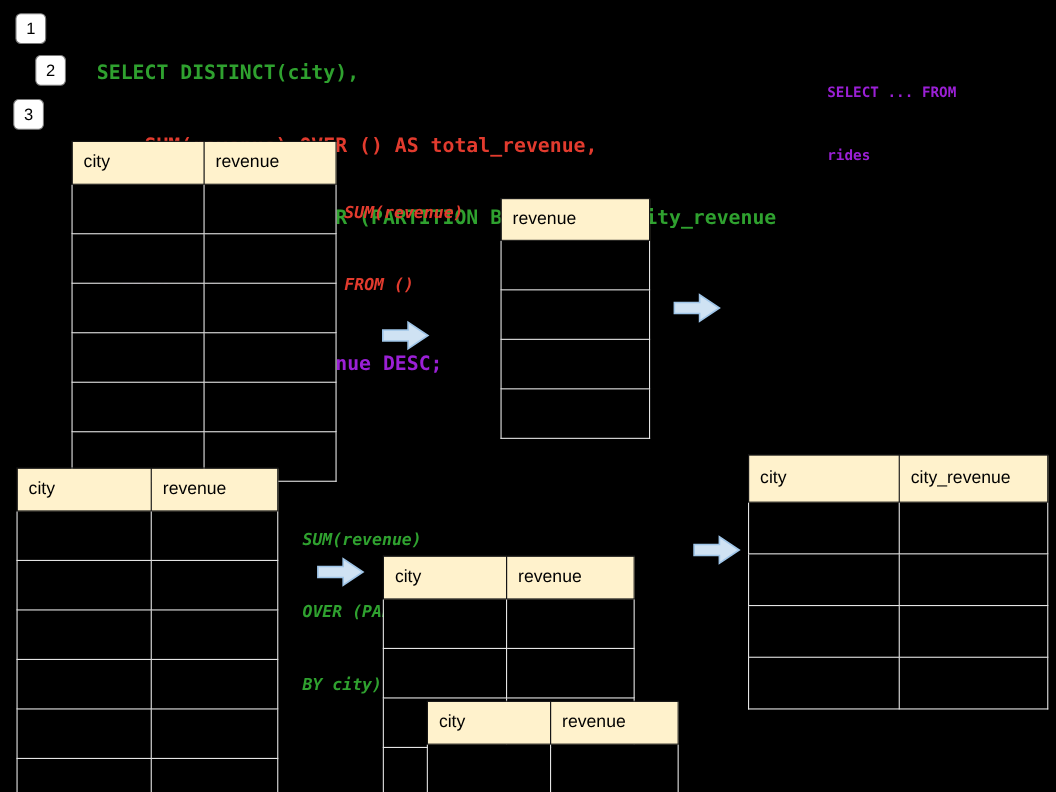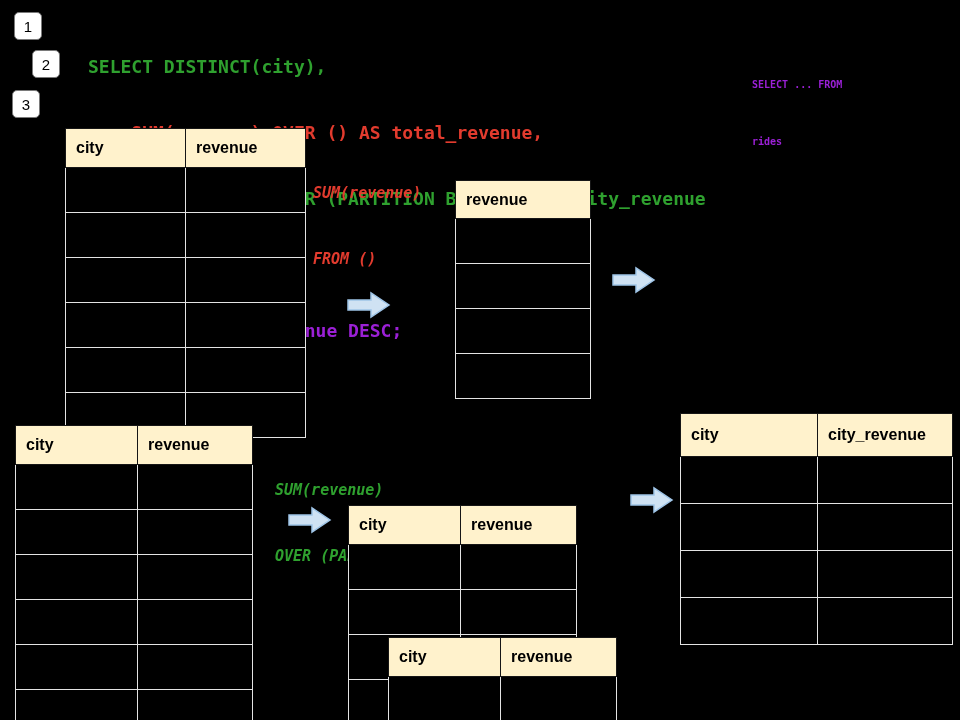--- a/index.html
+++ b/index.html
@@ -20,31 +20,31 @@
     display: flex; align-items: center; justify-content: center;
   }
 
   .code {
     font-family: "DejaVu Sans Mono", monospace;
     font-weight: bold;
     white-space: pre;
   }
   .main-code  { font-size: 18px; line-height: 22px; }
   .label-code { font-size: 15px; line-height: 22px; font-style: italic; }
-  .note-code  { font-size: 10px; line-height: 19px; }
+  .note-code  { font-size: 13px; line-height: 19px; }
 
   .green  { color: var(--code-green, #2fa12f); }
   .red    { color: var(--code-red, #e23b2e); }
   .purple { color: var(--code-purple, #9b20d6); }
 
   table { border-collapse: collapse; table-layout: fixed; }
   th {
     background: var(--header-fill, #fff2cc);
     border: 1px solid var(--header-border, #161616);
-    font-weight: bold; font-size: 16px; color: #000;
+    font-weight: normal; font-size: 16px; color: #000;
     text-align: left; padding: 0 10px;
   }
   td {
     border: 1px solid var(--table-border, #e4e4e4);
     background: var(--background, #000);
   }
   .t-std th   { height: 38px; }
   .t-std td   { height: 42px; }
   .t-slim th  { height: 37px; }
   .t-right th { height: 42px; }
@@ -188,20 +188,21 @@
       <tr>
         <td></td>
         <td></td>
       </tr>
     </tbody>
 </table>
 
 <div class="abs code label-code green" style="left:275px; top:435px">
   <div>SUM(revenue)</div>
   <div>OVER (PARTITION</div>
+  <div>BY city)</div>
 </div>
 
 <svg class="abs" style="left:288px; top:506px" width="44" height="28">
   <polygon class="arrow-shape" points="1,9 24,9 24,2 42,14 24,26 24,19 1,19"></polygon>
 </svg>
 
 <table class="abs t-std" style="left:348px; top:505px; width:228px">
   <colgroup>
       <col style="width:112px">
       <col style="width:116px">

